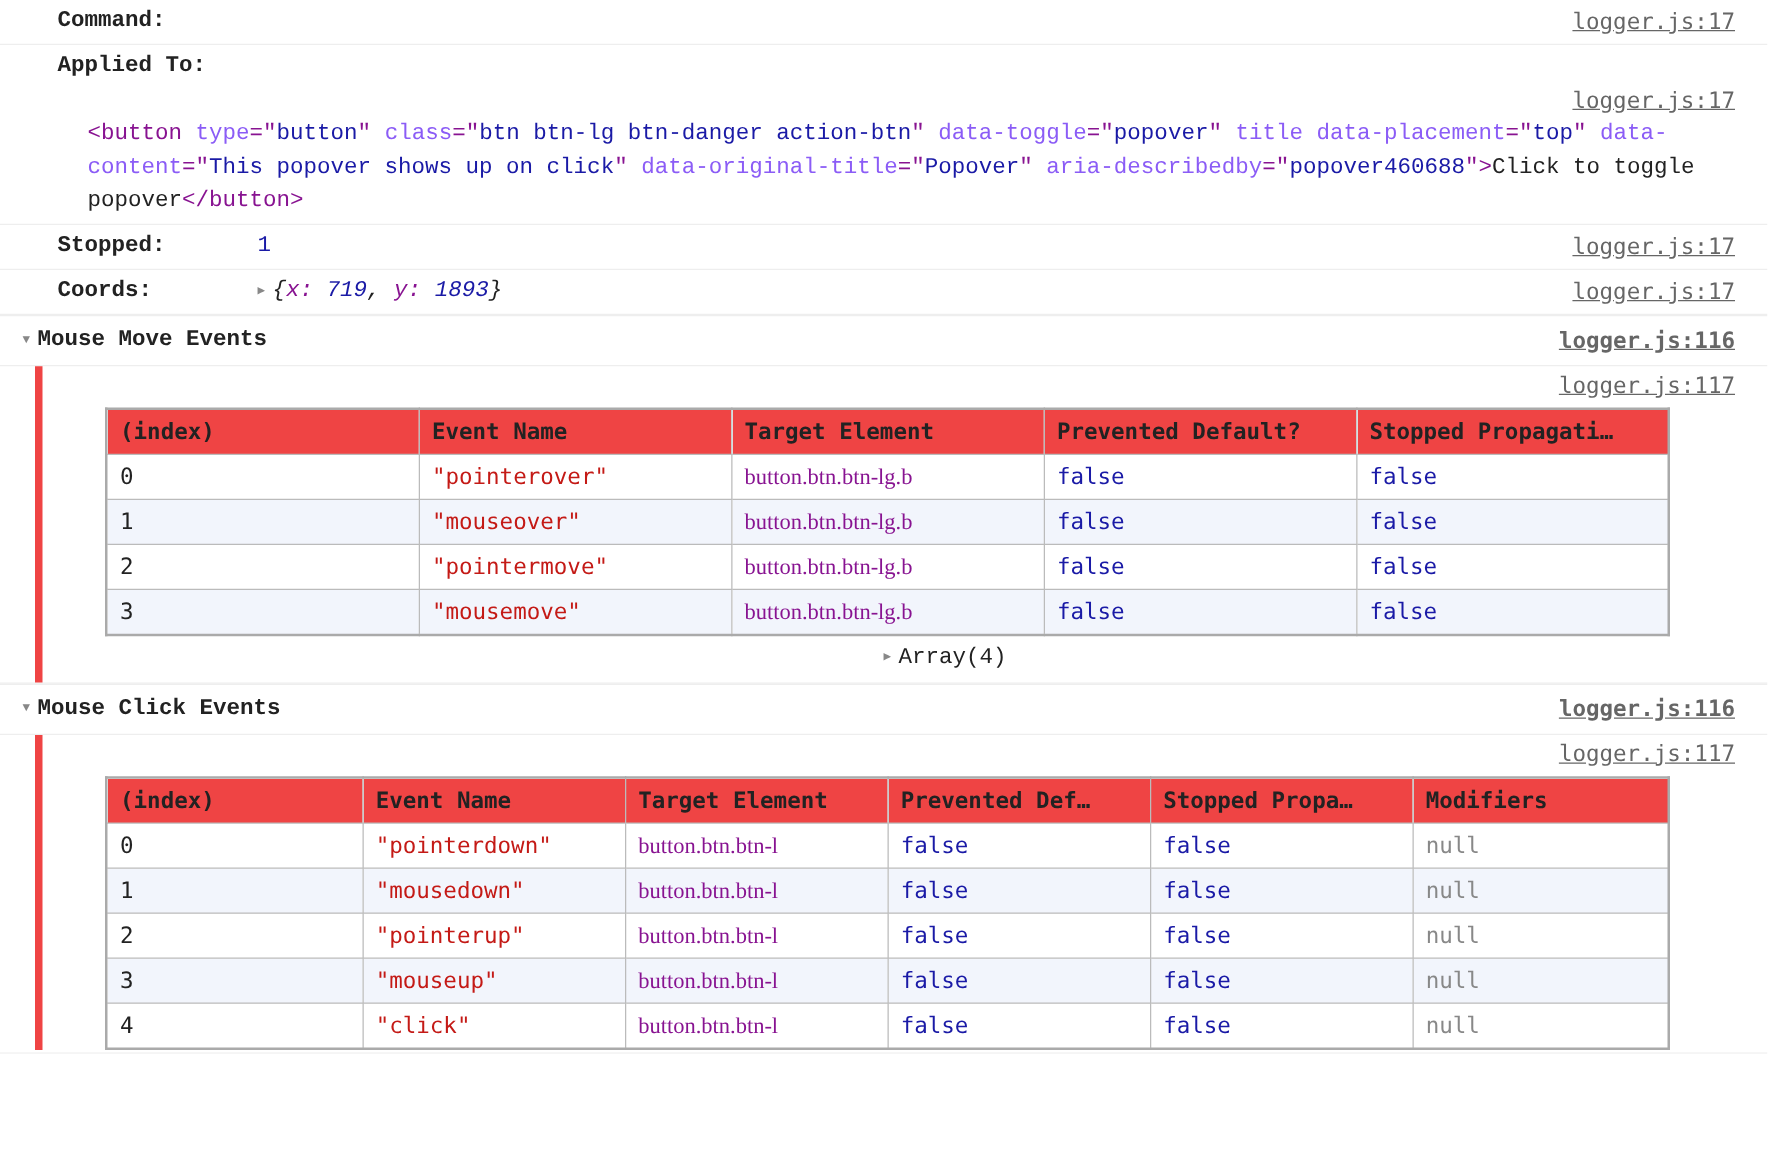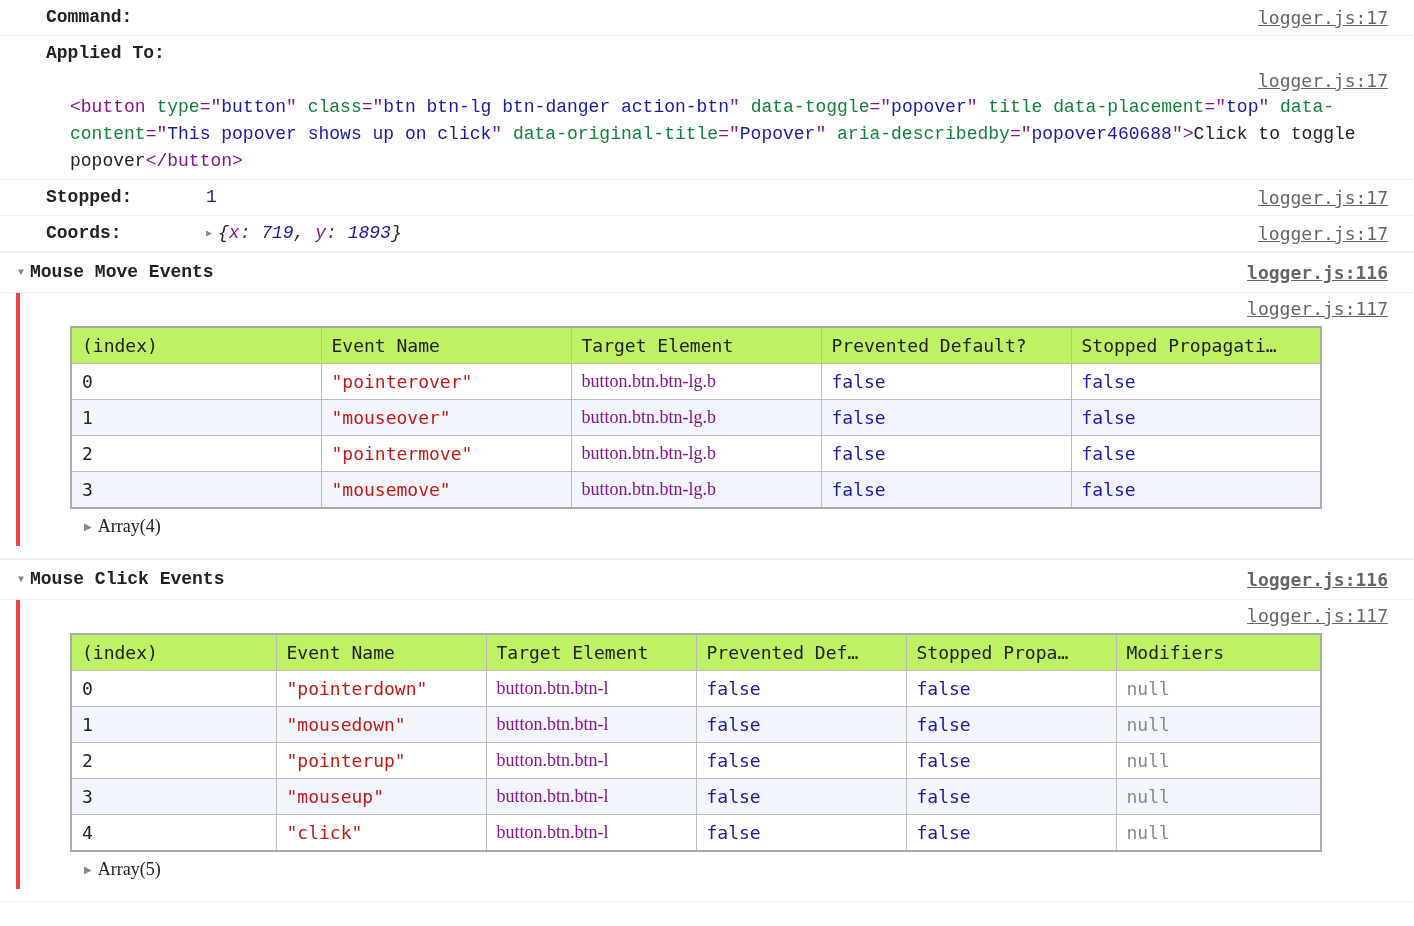--- a/index.html
+++ b/index.html
@@ -54,42 +54,42 @@
     color: #888;
     margin-right: 6px;
     position: relative;
     top: -2px;
   }
 
   
   .code-block { padding-left: 24px; }
   .tag-bracket { color: #881391; }
   .tag-name { color: #881391; }
-  .attr-name { color: #15803d; }
+  .attr-name { color: #8b5cf6; }
   .attr-eq { color: #881391; }
   .attr-value { color: #1a1aa6; }
   .tag-text { color: #222; }
 
   
   .group-header {
     display: flex;
     align-items: center;
     border-top: 1px solid #eee;
     border-bottom: 1px solid #eee;
     padding: 6px 0 6px 18px;
     font-weight: bold;
   }
   .group-header .disclosure-down::before,
   .group-header .disclosure-right::before {
     color: #888;
   }
   .group-header .title { font-weight: bold; }
   .group-body {
-    margin-left: 16px;
-    border-left: 4px solid #ef4444;
+    margin-left: 28px;
+    border-left: 6px solid #ef4444;
     padding-left: 0;
   }
   .subrow {
     display: flex;
     align-items: flex-start;
     padding: 2px 0 2px 50px;
   }
   .subrow .source-link { margin-right: 26px; }
 
   
@@ -103,30 +103,31 @@
   .console-table td {
     border: 1px solid #bbb;
     padding: 4px 10px;
     text-align: left;
     font-family: Menlo, monospace;
     font-size: 18px;
     overflow: hidden;
     white-space: nowrap;
   }
   .console-table th {
-    background: #bef264;
-    font-weight: normal;
+    background: #ef4444;
+    font-weight: bold;
   }
   .console-table tbody tr:nth-child(even) { background: #f2f5fc; }
   .console-table .col-target { color: #881391; font-family: Liberation Serif, serif; }
   .after-table {
     padding: 2px 0 6px 14px;
-    font-family: Liberation Serif, serif;
-  }
-  .section { border-bottom: 1px solid #eee; padding-bottom: 12px; }
+    font-family: Liberation Mono, monospace;
+    text-align: center;
+  }
+  .section { border-bottom: 1px solid #eee; padding-bottom: 0; }
   .tablewrap { padding-left: 50px; }
 </style>
 </head>
 <body>
 
 <div class="row">
   <span class="label">Command:</span>
   <span class="source-link"><a>logger.js:17</a></span>
 </div>
 
@@ -282,17 +283,16 @@
               <tr>
                 <td>4</td>
                 <td class="val-str">"click"</td>
                 <td class="col-target">button.btn.btn-l</td>
                 <td class="val-bool">false</td>
                 <td class="val-bool">false</td>
                 <td class="val-null">null</td>
               </tr>
             </tbody>
           </table>
-          <div class="after-table"><span class="disclosure-right"></span><span>Array(5)</span></div>
         </div>
       </div>
     </div>
   </div>
 
 </body></html>

